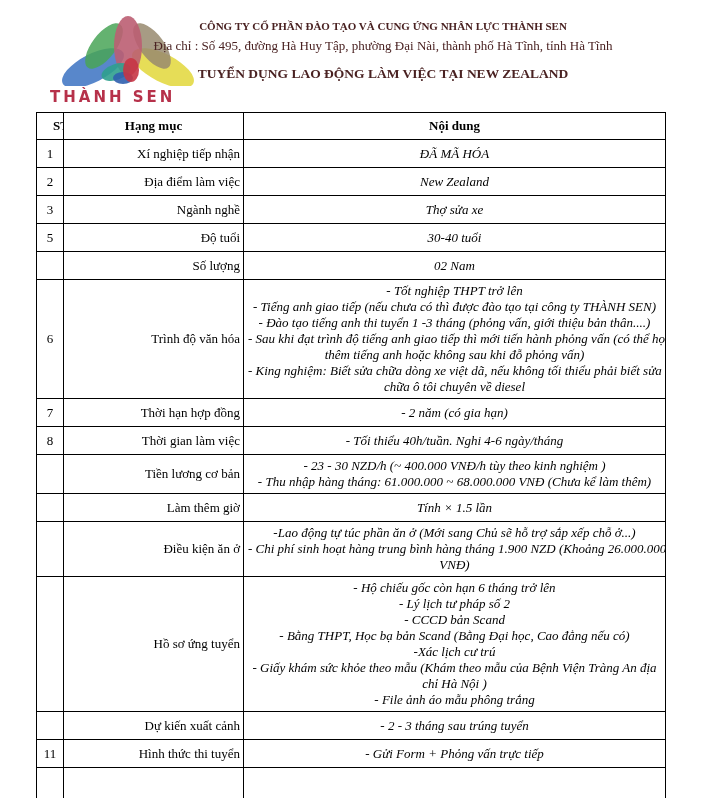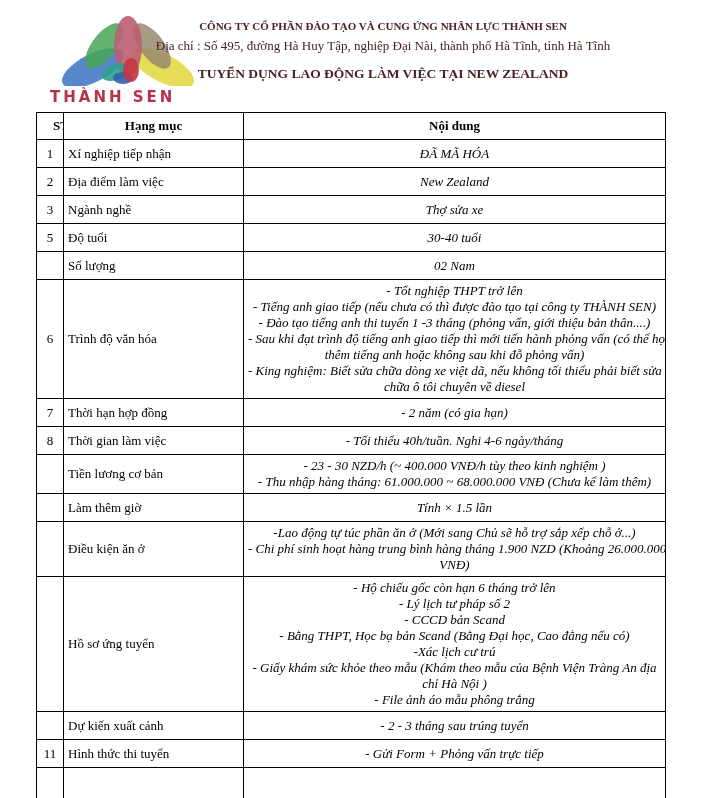--- a/index.html
+++ b/index.html
@@ -39,21 +39,21 @@
     border:1px solid var(--border,#000);
     vertical-align:middle;
     overflow:hidden;
   }
   table.job th{
     font-weight:bold;text-align:center;
     height:27px;box-sizing:border-box;padding:0 16px;
   }
   tr.row-single td{height:28px;box-sizing:border-box;}
   td.cell-stt{text-align:center;padding:0 1px;}
-  td.cell-cat{text-align:left;padding:2px 10px 2px 4px;}
+  td.cell-cat{text-align:right;padding:2px 3px 2px 4px;}
   td.cell-content{text-align:center;padding:3px 4px;}
   td.cell-content div{line-height:16px;white-space:nowrap;font-style:italic;}
   td.cell-content.center{text-align:center;}
 </style>
 </head>
 <body>
 
 <div class="page">
 
   <div class="header">
@@ -73,21 +73,21 @@
 
         <ellipse cx="63" cy="60" rx="15" ry="8" opacity="0.9" transform="rotate(-18 63 60)" fill="#2fa08e"></ellipse>
         <ellipse cx="70" cy="66" rx="10" ry="6" opacity="0.9" fill="#2f5fae"></ellipse>
         <ellipse cx="78" cy="58" rx="8" ry="12" opacity="0.9" fill="#c63544"></ellipse>
       </svg>
       <div class="logo-text">THÀNH SEN</div>
     </div>
 
     <div class="header-text">
       <div class="company">CÔNG TY CỔ PHẦN ĐÀO TẠO VÀ CUNG ỨNG NHÂN LỰC THÀNH SEN</div>
-      <div class="address">Địa chỉ : Số 495, đường Hà Huy Tập, nghiệp Đại Nài, thành phố Hà Tĩnh, tỉnh Hà Tĩnh</div>
+      <div class="address">Địa chỉ : Số 495, đường Hà Huy Tập, phường Đại Nài, thành phố Hà Tĩnh, tỉnh Hà Tĩnh</div>
       <div class="notice">
         <div>TUYỂN DỤNG LAO ĐỘNG LÀM VIỆC TẠI NEW ZEALAND</div>
       </div>
     </div>
 
   </div>
 
   <table class="job">
     <colgroup>
       <col style="width:27px">

